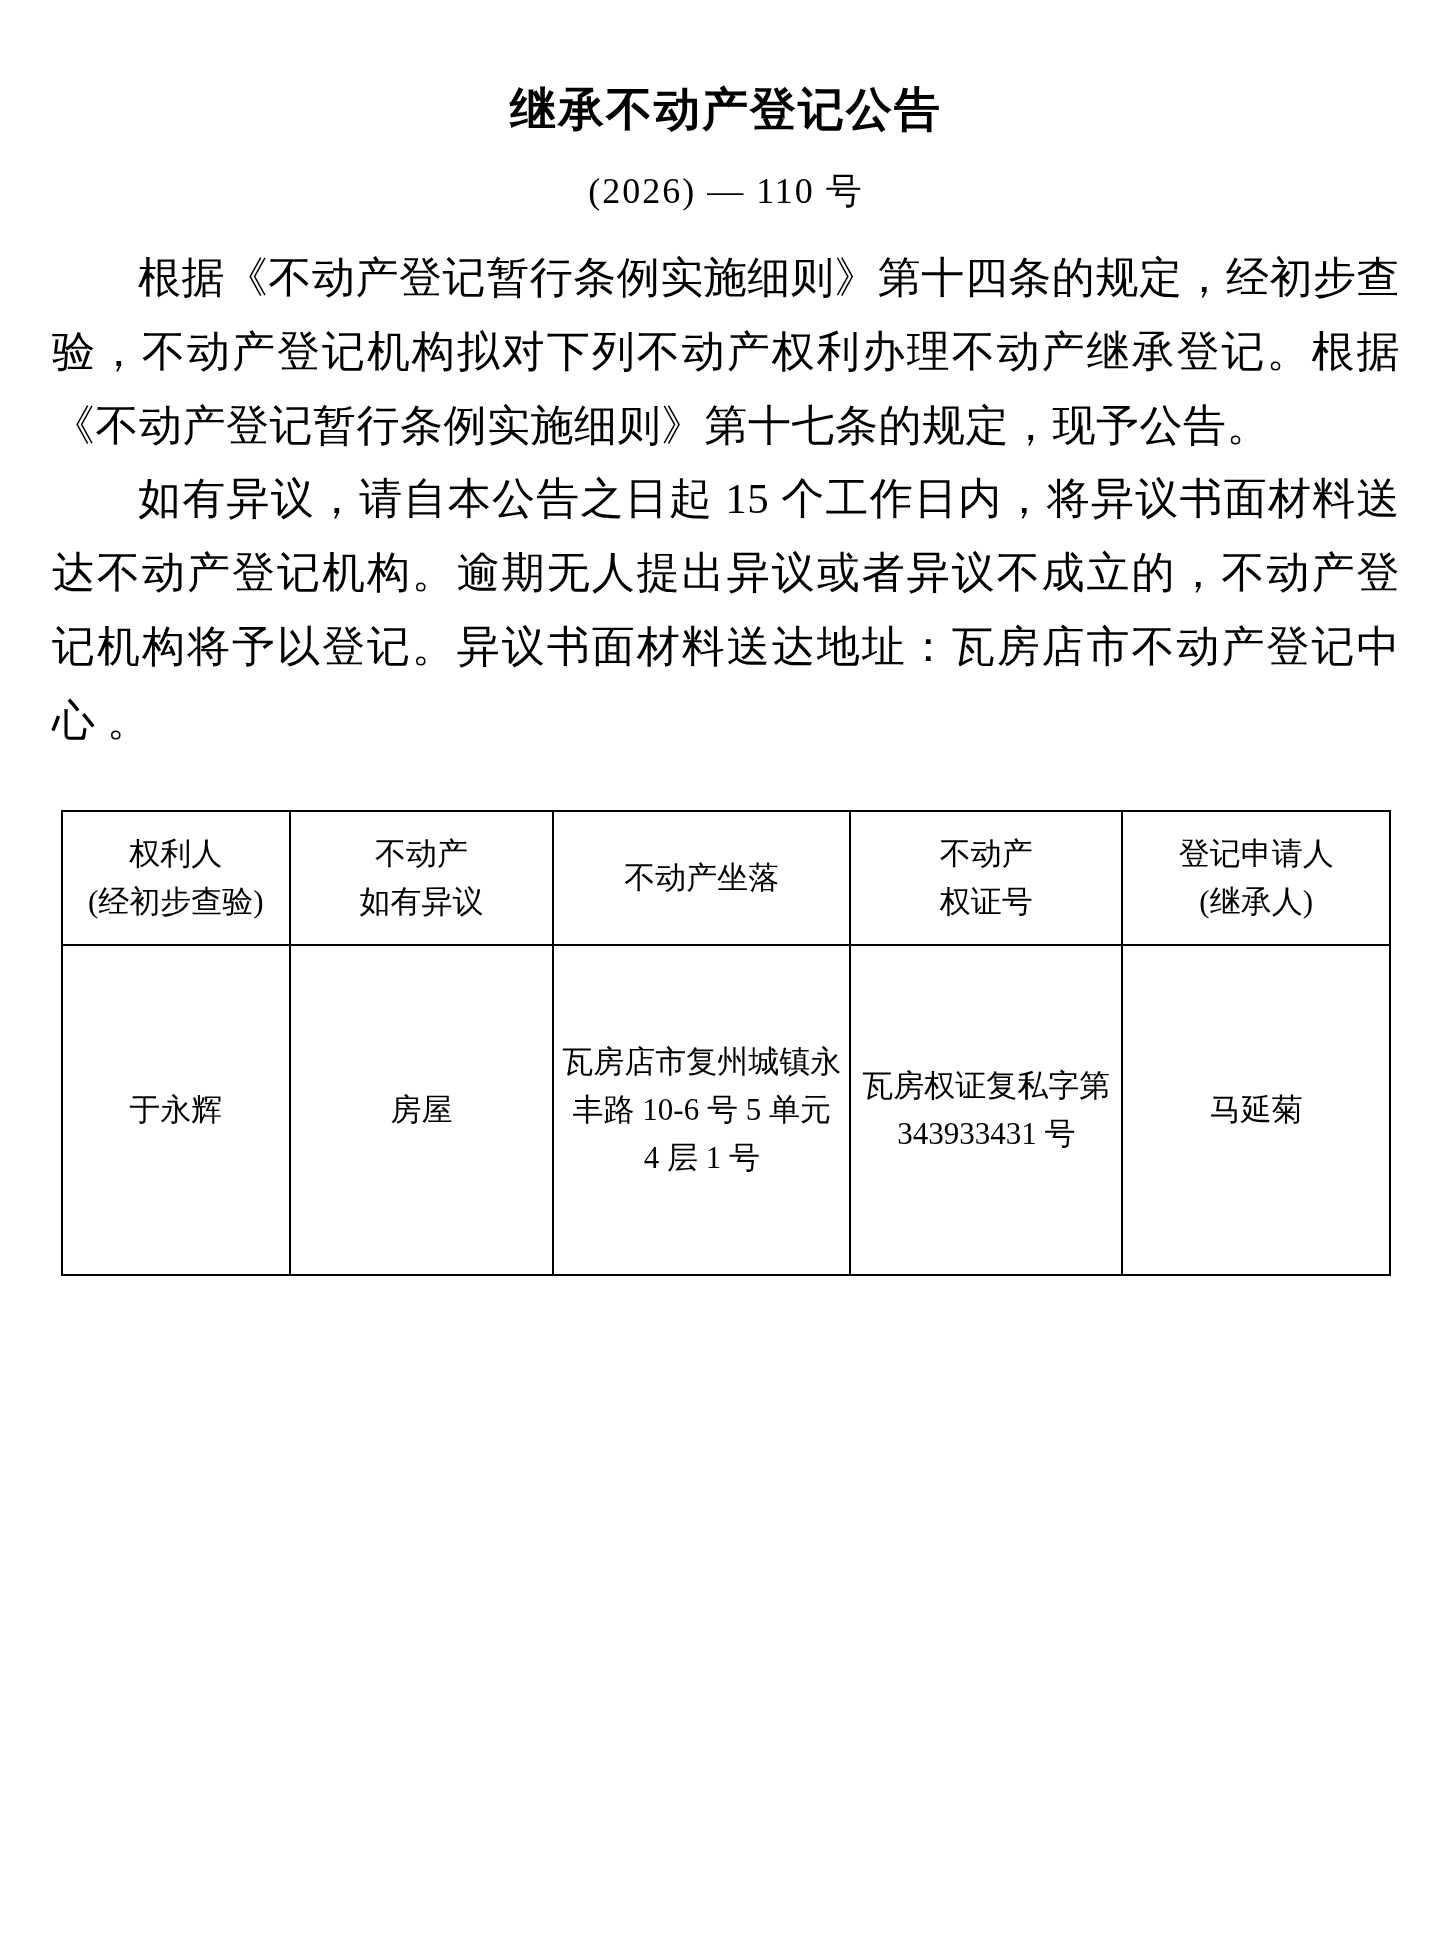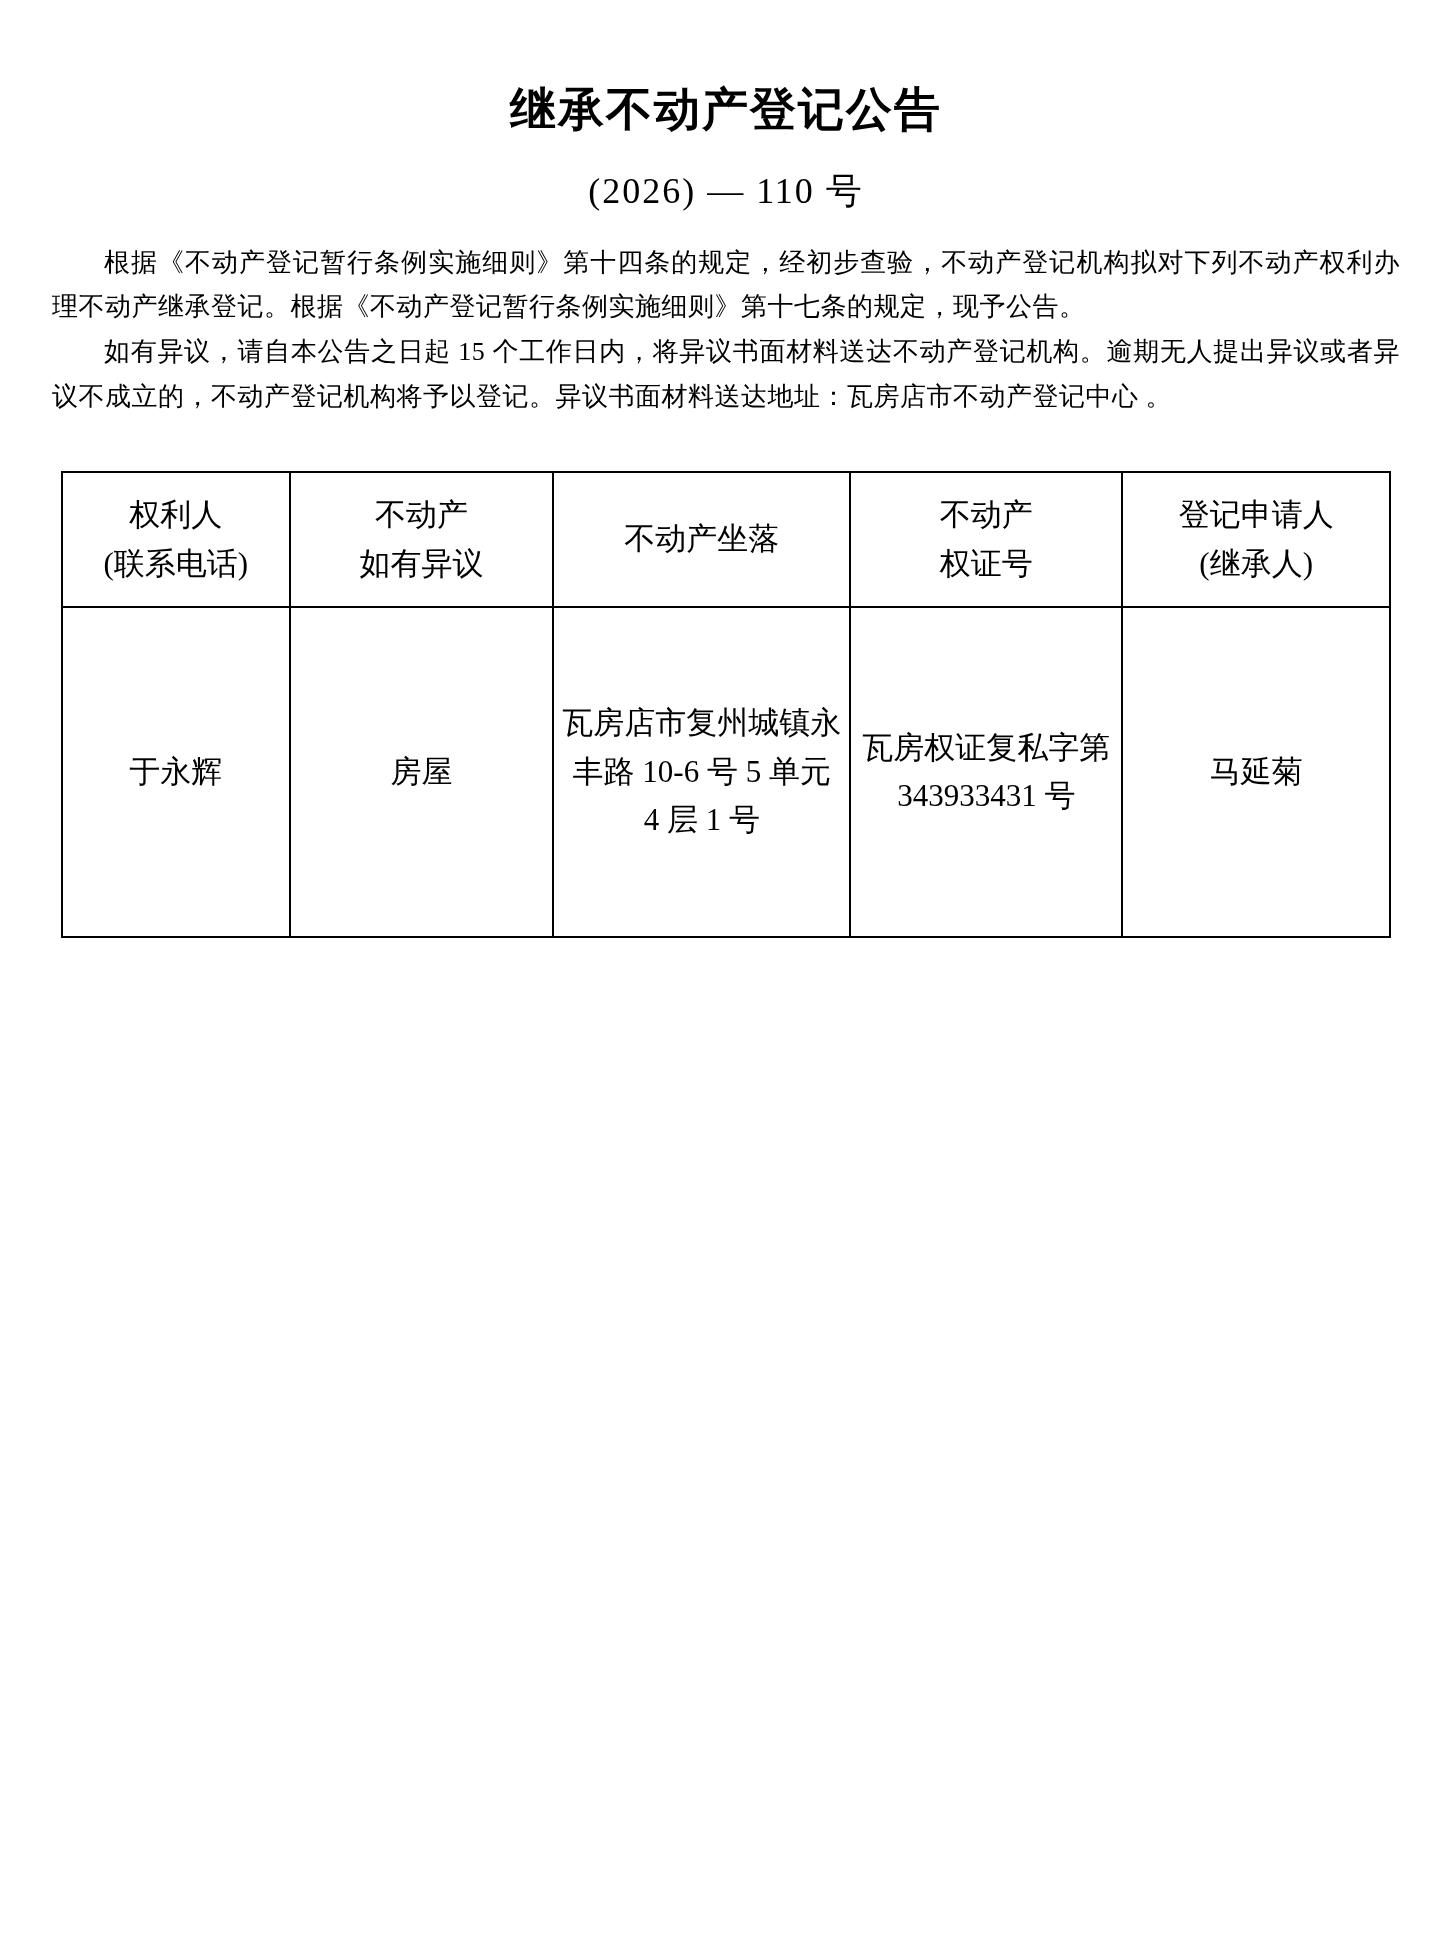--- a/index.html
+++ b/index.html
@@ -31,21 +31,21 @@
     line-height: 1.3;
   }
   .doc-number {
     text-align: center;
     font-size: 36px;
     letter-spacing: 2px;
     margin: 28px 0 0 0;
     line-height: 1.3;
   }
   .body-text {
-    font-size: 26px;
+    font-size: 43px;
     line-height: 1.72;
     text-align: justify;
     text-justify: inter-ideograph;
     margin: 26px 0 0 0;
     letter-spacing: 0.5px;
   }
   .body-text p {
     margin: 0;
     text-indent: 2em;
   }
@@ -107,21 +107,21 @@
       <col class="c1">
         <col class="c2">
         <col class="c3">
         <col class="c4">
         <col class="c5">
     </colgroup>
     <thead>
       <tr>
         <th>
           <div>权利人</div>
-          <div>(联系电话)</div>
+          <div>(经初步查验)</div>
         </th>
         <th>
           <div>不动产</div>
           <div>如有异议</div>
         </th>
         <th>
           <div>不动产坐落</div>
         </th>
         <th>
           <div>不动产</div>

